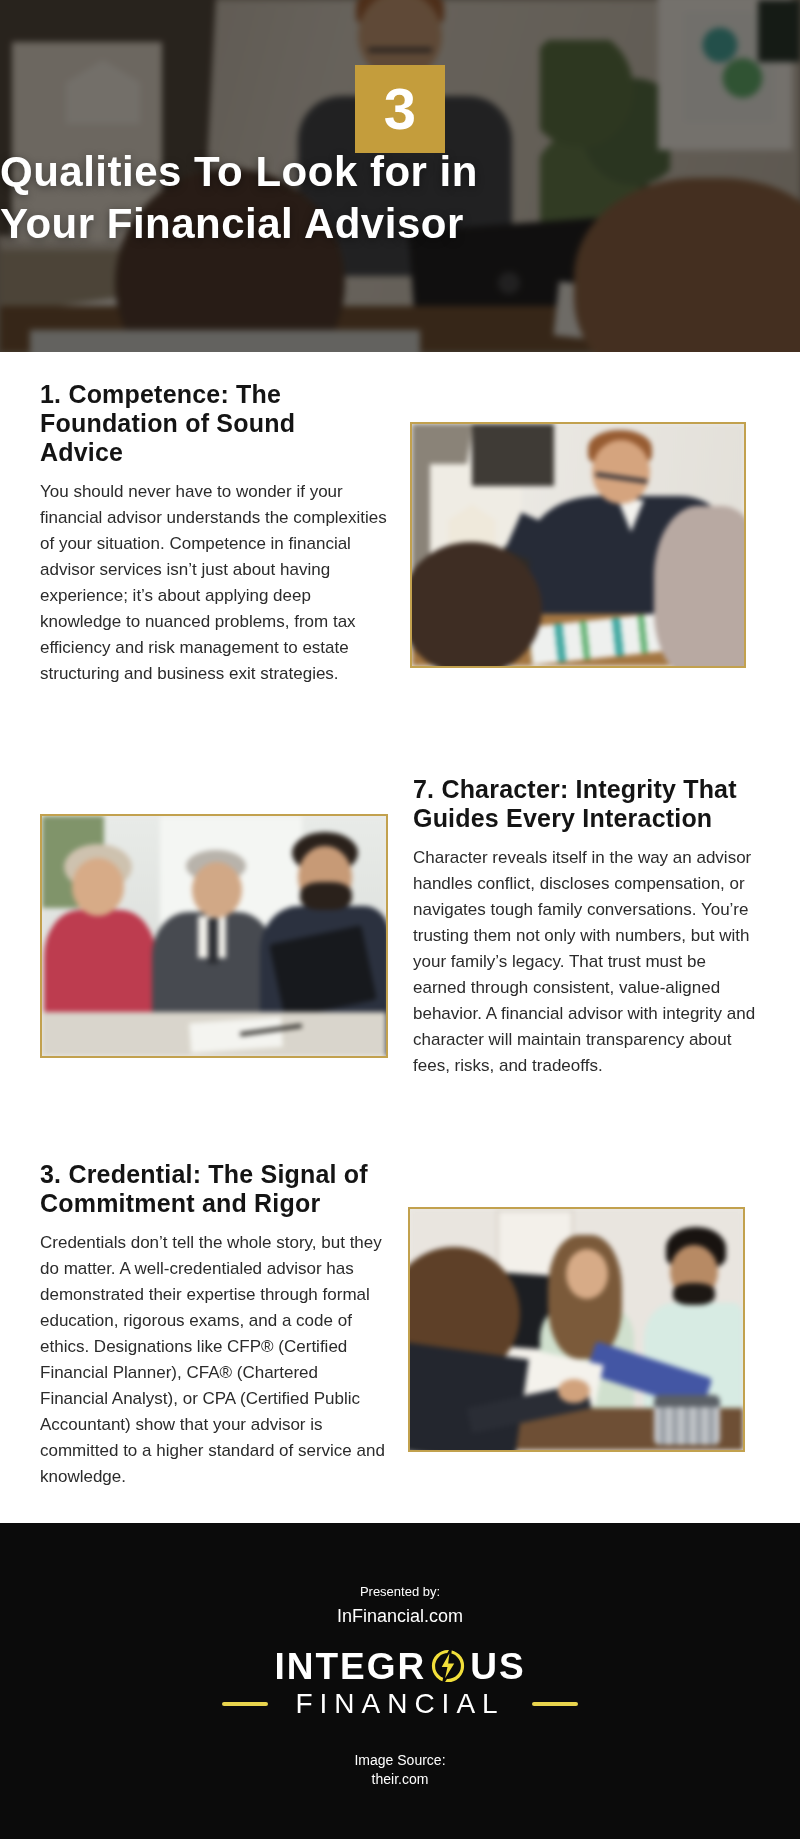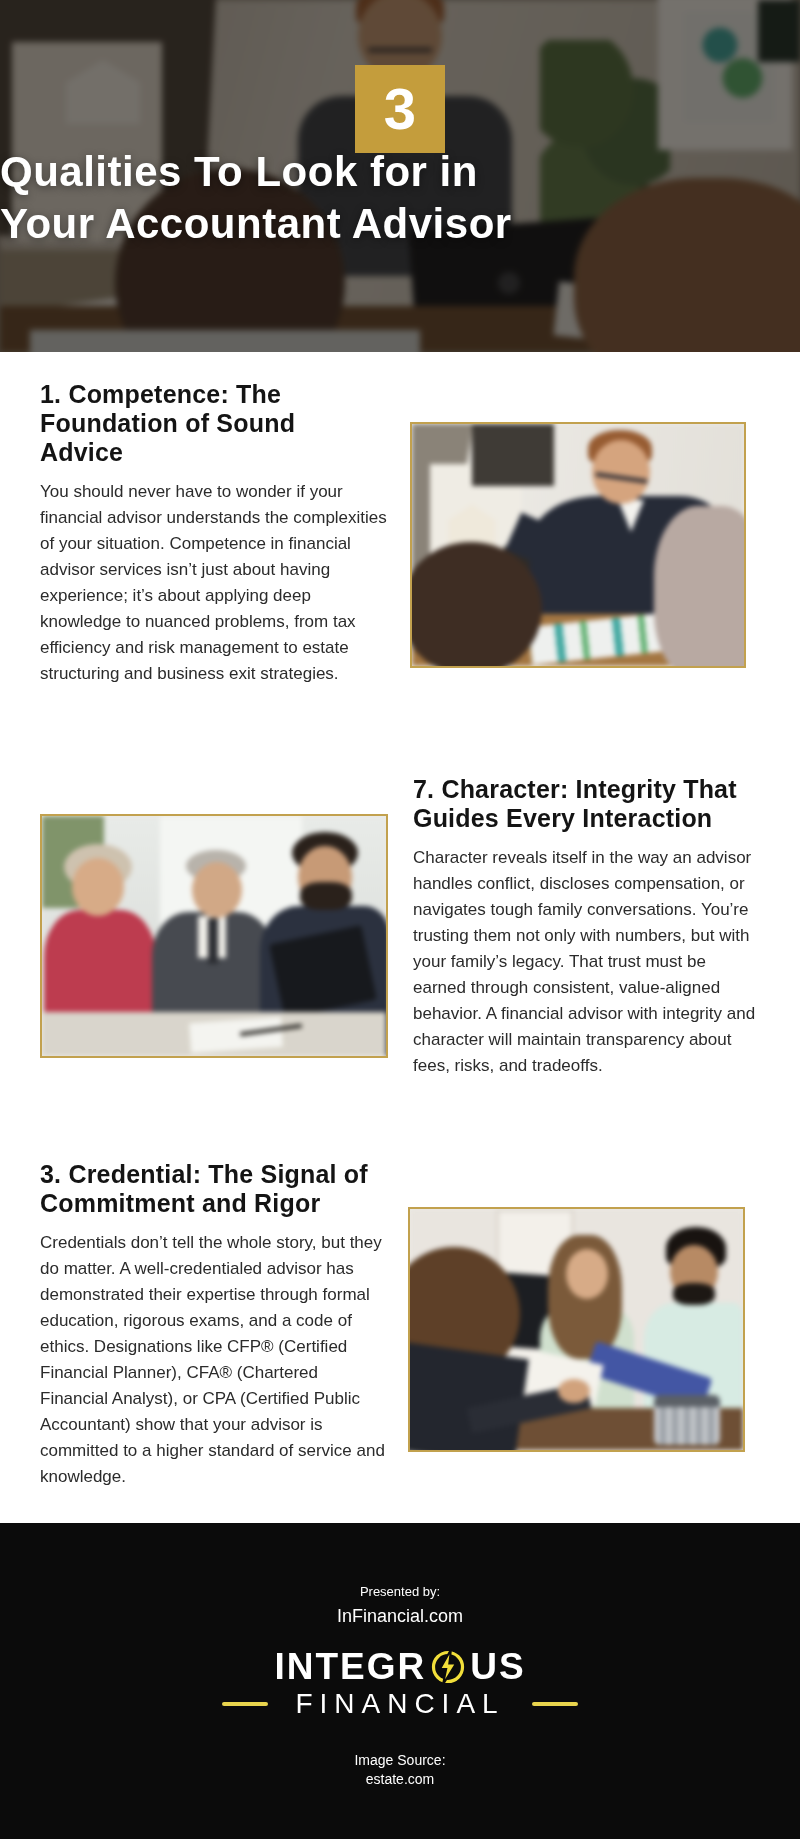--- a/index.html
+++ b/index.html
@@ -126,21 +126,21 @@
   .c-calc{left:244px;top:186px;width:66px;height:50px;background:#c3c6ca;border-radius:6px;
           background-image:linear-gradient(#5b6066 0 12px,transparent 12px),
           repeating-linear-gradient(90deg,transparent 0 6px,#9aa0a6 6px 12px);}
 
   
   .footer{position:absolute;left:0;top:1523px;width:800px;height:316px;background:#0B0B0B;color:#fff;}
   .presented{position:absolute;top:60px;width:100%;text-align:center;}
   .presented .small{font-size:13px;line-height:17px;}
   .presented .site{font-size:18px;line-height:24px;margin-top:4px;}
   .logo{position:absolute;top:124px;width:100%;text-align:center;}
-  .logo-top{display:flex;align-items:center;justify-content:center;gap:2px;
+  .logo-top{display:flex;justify-content:center;gap:2px;
             font-size:37px;font-weight:800;letter-spacing:2px;line-height:40px;color:#fff;}
   .bolt-circle{width:38px;height:38px;display:inline-flex;align-items:center;justify-content:center;margin:0 1px;}
   .logo-bottom{margin-top:1px;display:flex;align-items:center;justify-content:center;gap:27px;
                font-size:28px;font-weight:400;letter-spacing:7px;line-height:32px;color:#fff;}
   .dash{width:46px;height:4px;background:#E8D44D;border-radius:2px;}
   .source{position:absolute;top:228px;width:100%;text-align:center;}
   .source div{font-size:14px;line-height:19px;}
 </style>
 </head>
 <body>
@@ -171,21 +171,21 @@
       <div class="hp-head-left"></div>
       <div class="hp-shoulder-left"></div>
       <div class="hp-woman"></div>
     </div>
     <div class="hero-overlay"></div>
     <div class="badge">
       <span>3</span>
     </div>
     <h1 class="title">
       <span>Qualities To Look for in</span>
-      <span>Your Accountant Advisor</span>
+      <span>Your Financial Advisor</span>
     </h1>
   </header>
 
   <section class="sec-text s1-text">
     <h2>1. Competence: The Foundation of Sound Advice</h2>
     <p>You should never have to wonder if your financial advisor understands the complexities of your situation. Competence in financial advisor services isn’t just about having experience; it’s about applying deep knowledge to nuanced problems, from tax efficiency and risk management to estate structuring and business exit strategies.</p>
   </section>
   <div class="photo p1">
     <div class="scene">
       <div class="a-wall"></div>
@@ -278,17 +278,17 @@
         <span>US</span>
       </div>
       <div class="logo-bottom">
         <span class="dash"></span>
         <span>FINANCIAL</span>
         <span class="dash"></span>
       </div>
     </div>
     <div class="source">
       <div>Image Source:</div>
-      <div>estate.com</div>
+      <div>their.com</div>
     </div>
   </footer>
 
 </div>
 
 </body></html>

